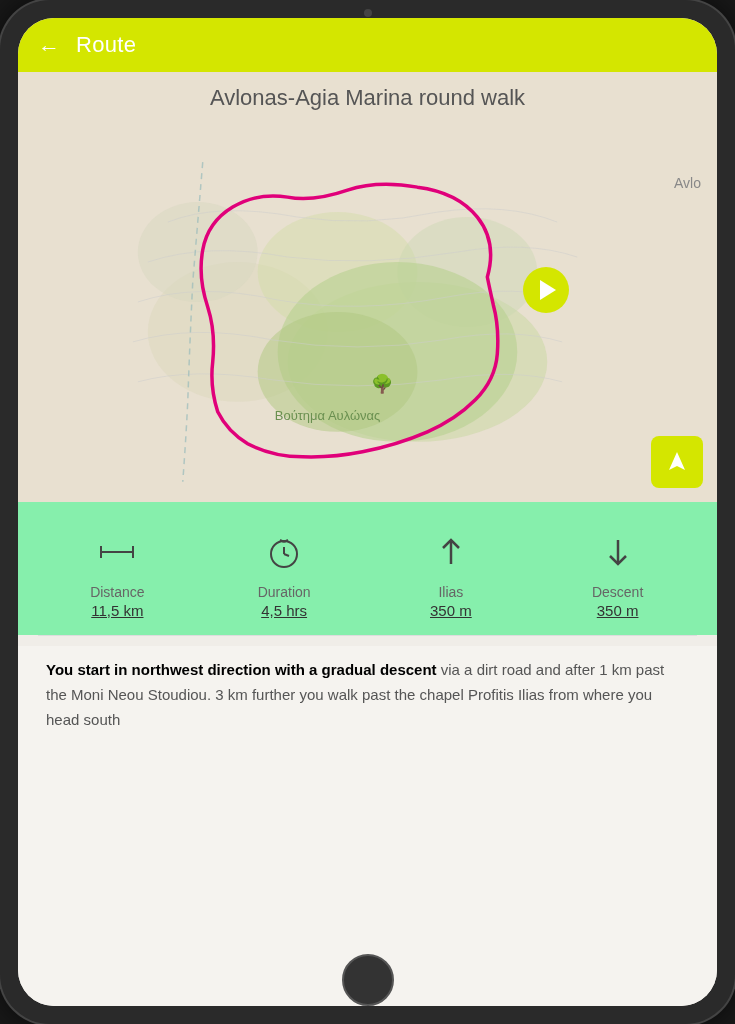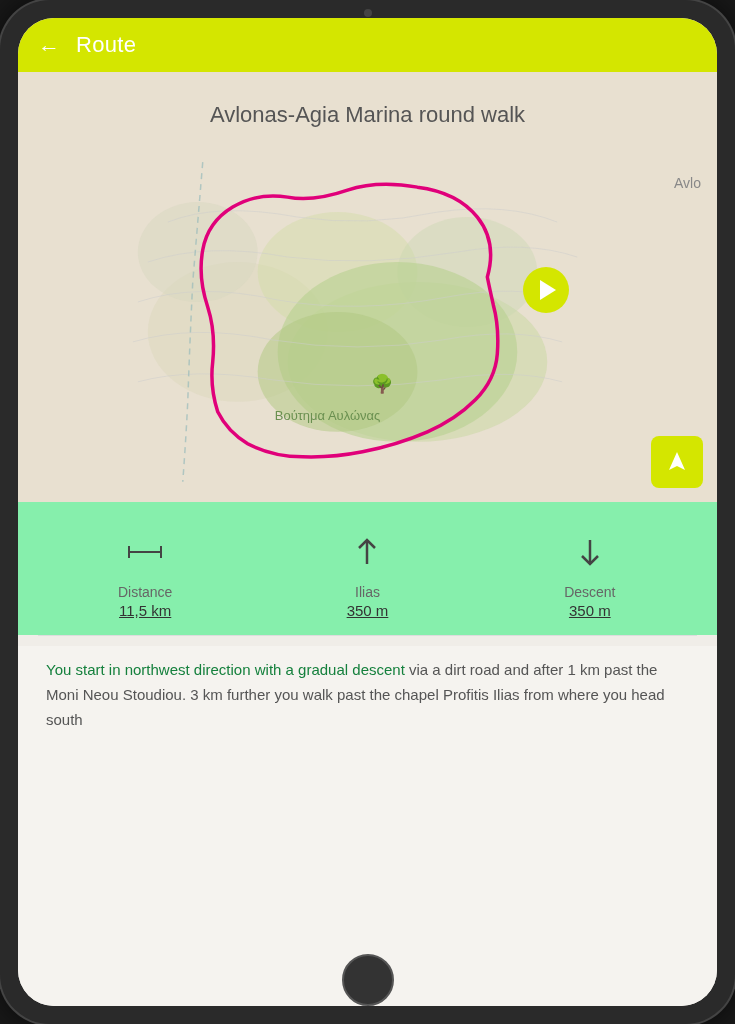--- a/index.html
+++ b/index.html
@@ -91,21 +91,21 @@
       position: relative;
       width: 100%;
       height: 430px;
       background: #e8e0d0;
       flex-shrink: 0;
       overflow: hidden;
     }
 
     .map-title {
       position: absolute;
-      top: 30px;
+      top: 13px;
       left: 0;
       right: 0;
       text-align: center;
       font-size: 22px;
       color: #555;
       font-weight: 300;
       z-index: 10;
     }
 
     .map-label-avlo {
@@ -230,22 +230,22 @@
       overflow: hidden;
     }
 
     .description-text {
       font-size: 15px;
       color: #555;
       line-height: 1.65;
     }
 
     .description-text .highlight {
-      font-weight: 400;
-      color: #15803d;
+      font-weight: 700;
+      color: #000000;
     }
 
     
     .divider {
       height: 1px;
       background: #ddd;
       margin: 0 20px 10px;
     }
   </style>
 </head>
@@ -328,20 +328,33 @@
             <svg viewBox="0 0 36 36" fill="none" stroke="#444" stroke-width="2" xmlns="http://www.w3.org/2000/svg">
               <line x1="2" y1="18" x2="34" y2="18"></line>
               <line x1="2" y1="12" x2="2" y2="24"></line>
               <line x1="34" y1="12" x2="34" y2="24"></line>
             </svg>
           </div>
           <div class="stat-label">Distance</div>
           <div class="stat-value">11,5 km</div>
         </div>
 
+        <div class="stat-item">
+          <div class="stat-icon">
+            <svg viewBox="0 0 36 36" fill="none" stroke="#444" stroke-width="2" xmlns="http://www.w3.org/2000/svg">
+              <circle cx="18" cy="20" r="13"></circle>
+              <line x1="18" y1="8" x2="14" y2="6"></line>
+              <line x1="18" y1="8" x2="22" y2="6"></line>
+              <line x1="18" y1="20" x2="18" y2="13"></line>
+              <line x1="18" y1="20" x2="23" y2="22"></line>
+            </svg>
+          </div>
+          <div class="stat-label">Duration</div>
+          <div class="stat-value">4,5 hrs</div>
+        </div>
 
         <div class="stat-item">
           <div class="stat-icon">
             <svg viewBox="0 0 36 36" fill="none" stroke="#444" stroke-width="2.5" xmlns="http://www.w3.org/2000/svg">
               <line x1="18" y1="30" x2="18" y2="6"></line>
               <polyline points="10,14 18,6 26,14"></polyline>
             </svg>
           </div>
           <div class="stat-label">Ilias</div>
           <div class="stat-value">350 m</div>

